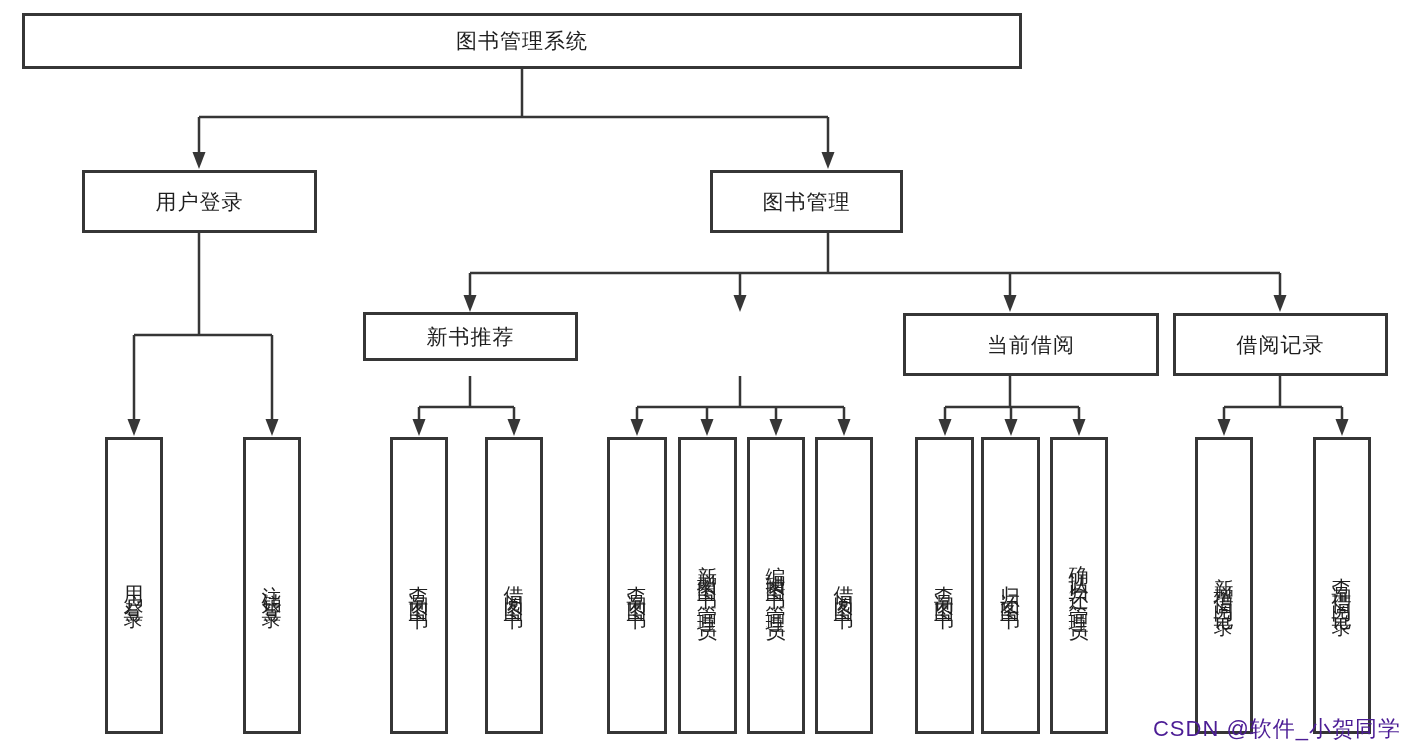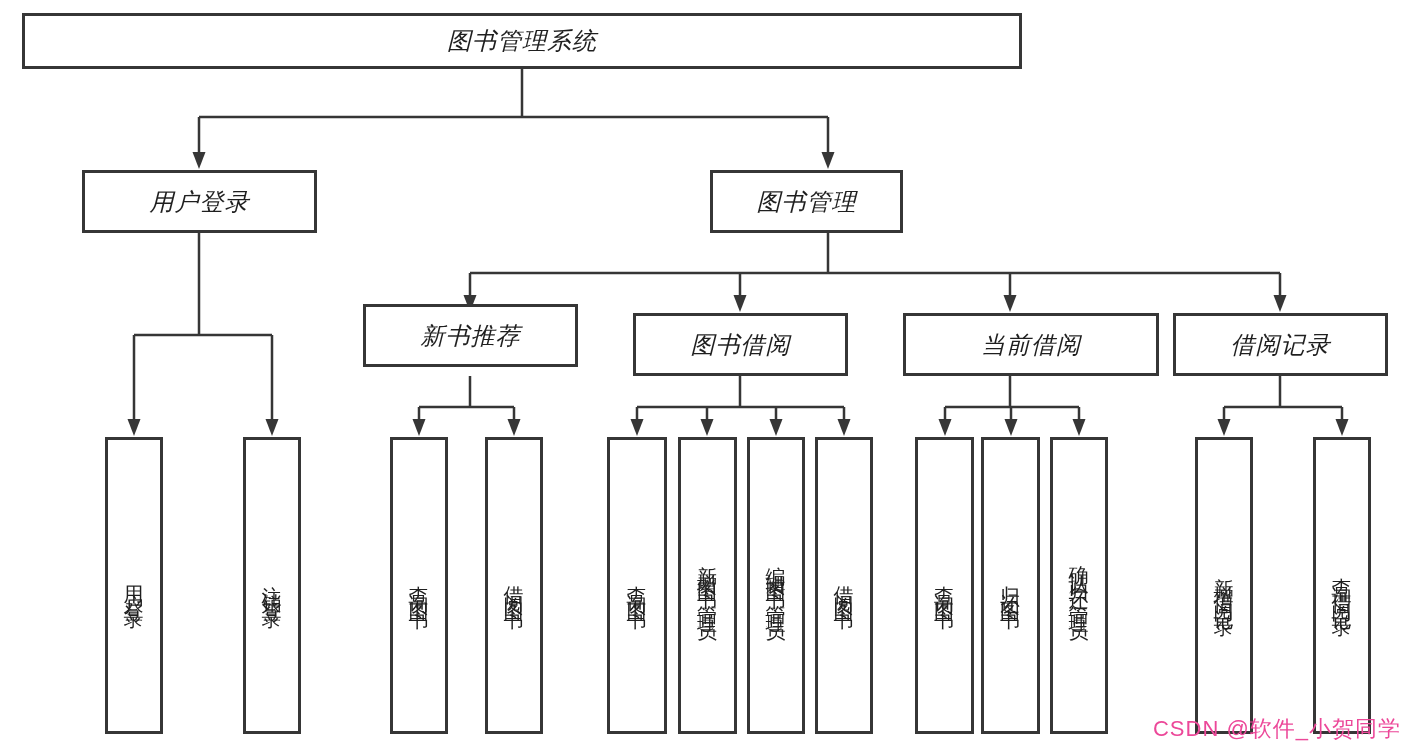--- a/index.html
+++ b/index.html
@@ -26,38 +26,37 @@
     position: absolute;
     box-sizing: border-box;
     border: 3px solid #363636;
     background: #ffffff;
     display: flex;
     align-items: center;
     justify-content: center;
     color: #1f1f1f;
   }
   .node-h span {
-    font-size: 24px;
+    font-size: 21px;
     letter-spacing: 1px;
     white-space: nowrap;
-    font-style: italic;
   }
   .node-v span {
     writing-mode: vertical-rl;
     text-orientation: mixed;
     font-size: 20px;
     letter-spacing: 8px;
     line-height: 1;
   }
   .watermark {
     position: absolute;
     right: 4px;
     bottom: 3px;
     font-size: 22px;
-    color: #ec4899;
+    color: #4c1d95;
     letter-spacing: 1px;
     white-space: nowrap;
     pointer-events: none;
   }
 </style>
 </head>
 <body>
 
 <div class="canvas">
 
@@ -108,25 +107,22 @@
     <span>图书管理系统</span>
   </div>
 
   <div class="node node-h" style="left:82px;top:170px;width:235px;height:63px">
     <span>用户登录</span>
   </div>
   <div class="node node-h" style="left:710px;top:170px;width:193px;height:63px">
     <span>图书管理</span>
   </div>
 
-  <div class="node node-h" style="left:363px;top:304px;width:215px;height:63px">
+  <div class="node node-h" style="left:363px;top:312px;width:215px;height:49px">
     <span>新书推荐</span>
-  </div>
-  <div class="node node-h" style="left:633px;top:313px;width:215px;height:63px">
-    <span>图书借阅</span>
   </div>
   <div class="node node-h" style="left:903px;top:313px;width:256px;height:63px">
     <span>当前借阅</span>
   </div>
   <div class="node node-h" style="left:1173px;top:313px;width:215px;height:63px">
     <span>借阅记录</span>
   </div>
 
   <div class="node node-v" style="left:105px;top:437px;width:58px;height:297px">
     <span>用户登录</span>

